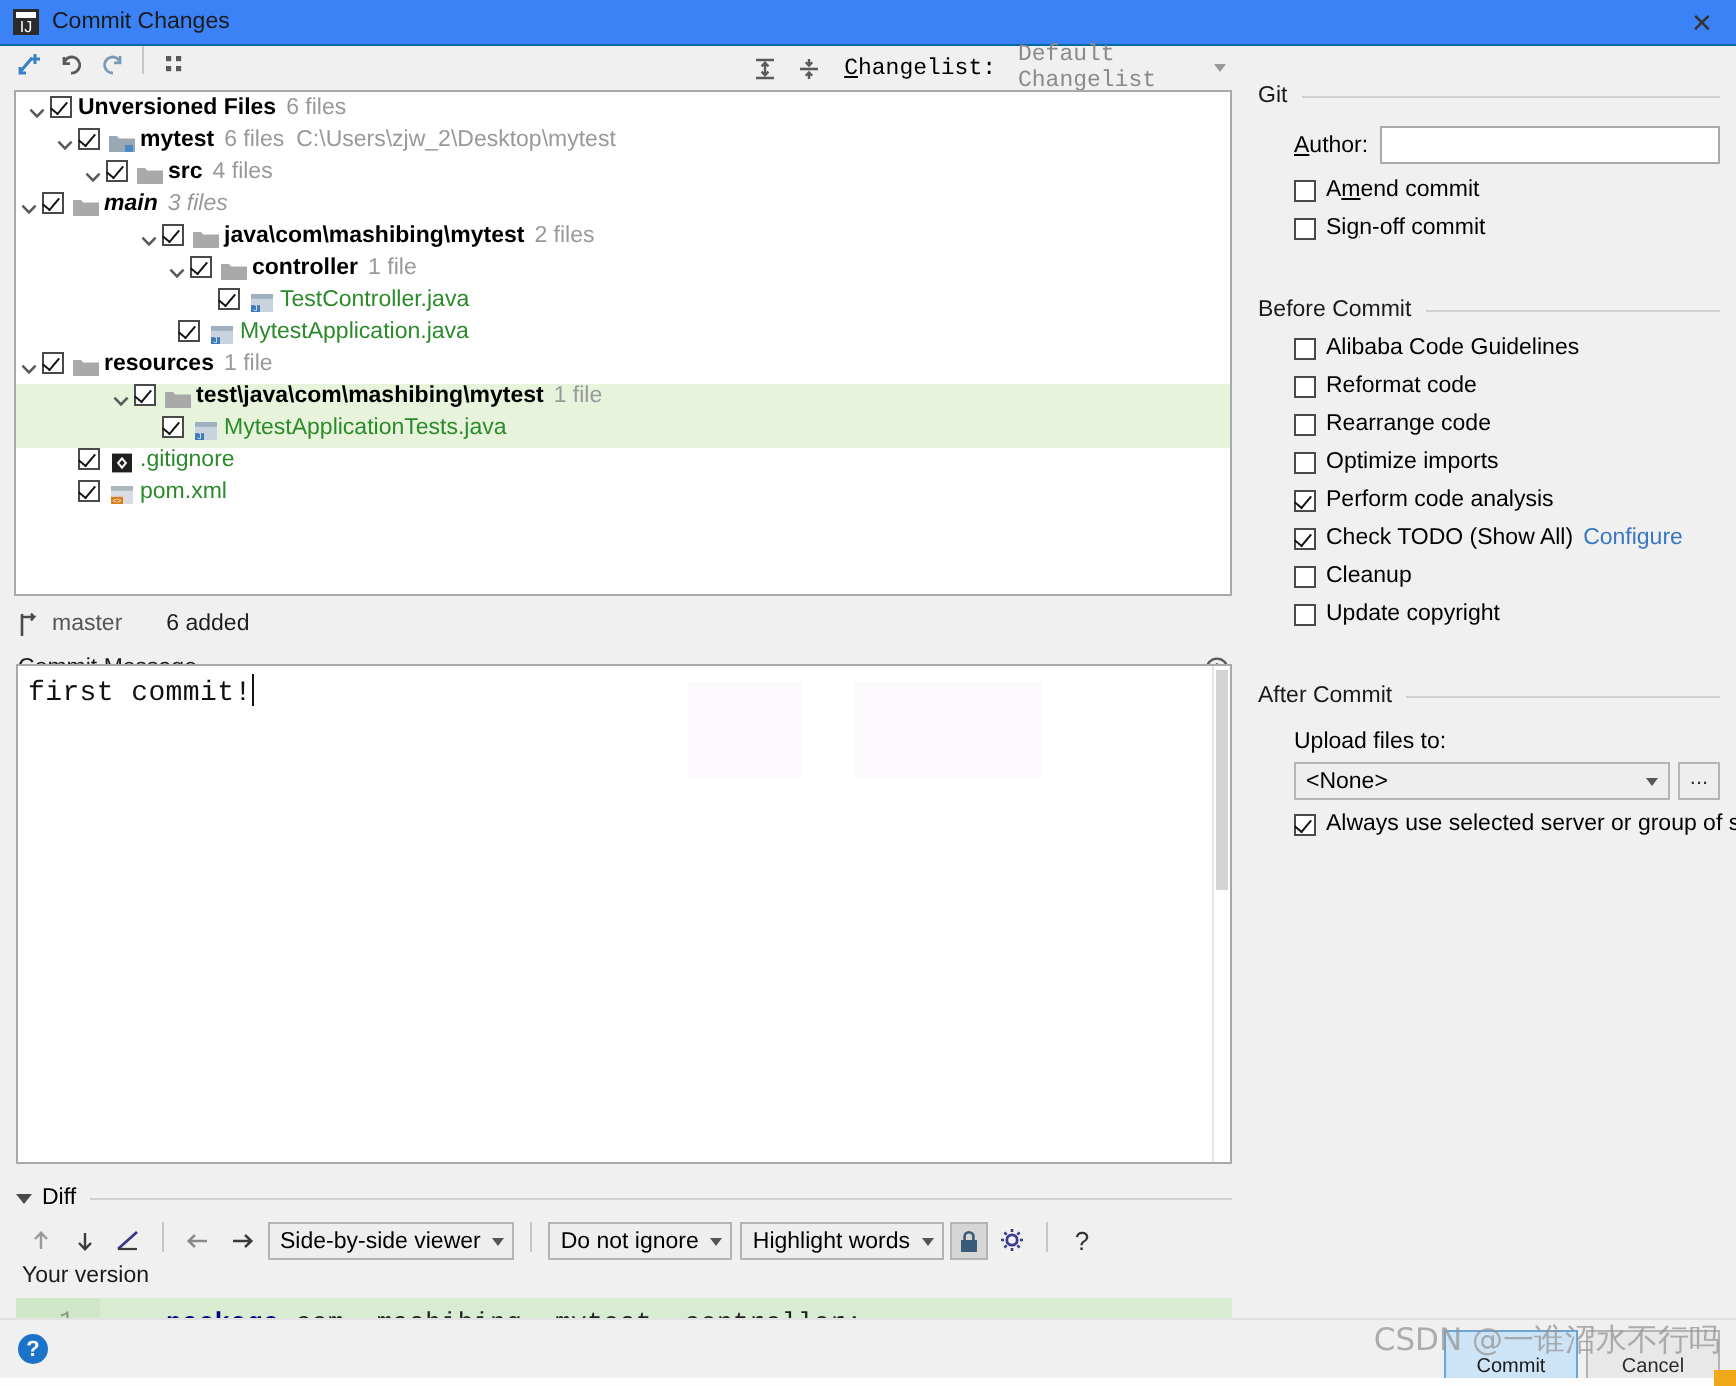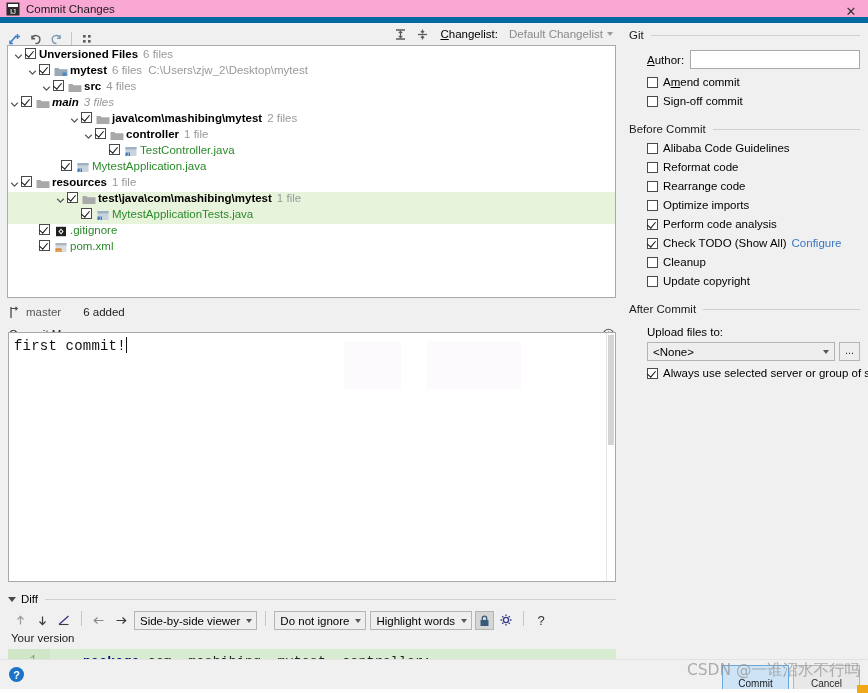--- a/index.html
+++ b/index.html
@@ -9,22 +9,22 @@
     font-family: "Liberation Sans", sans-serif;
     font-size: 11.5px;
     color: #000;
     background: #f0f0f0;
     overflow: hidden;
     position: relative;
   }
   
   #titlebar {
     height: 23px;
-    background: #f9a8d4;
-    border-bottom: 6px solid #0369a1;
+    background: #3b82f6;
+    border-bottom: 1px solid #0369a1;
     display: flex; align-items: center;
     padding-left: 5px;
     position: relative;
   }
   #titlebar .appicon {
     width: 15px; height: 15px; margin-right: 6px;
     display: flex; align-items: center; justify-content: center;
   }
   #titlebar .title { font-size: 11.5px; color: #1a1a1a; }
   #closebtn {
@@ -43,23 +43,24 @@
     position: absolute; left: 0; top: 0; width: 621px; bottom: 0;
     background: #f0f0f0;
   }
   #rightpane {
     position: absolute; left: 621px; top: 0; right: 0; bottom: 0;
     background: #f0f0f0;
     padding: 6px 8px 0 8px;
   }
   
   #toolbar {
-    height: 32px; display: flex; align-items: center;
+    height: 32px; display: flex; 
     padding: 0 4px; gap: 1px;
     position: relative;
+    font-family: Liberation Mono, monospace;
   }
   .tbtn {
     width: 20px; height: 19px;
     display: flex; align-items: center; justify-content: center;
     cursor: pointer;
   }
   .vsep { width: 1px; height: 14px; background: #c6c6c6; margin: 0 4px; }
   #toolbar-right {
     position: absolute; right: 2px; top: 0; height: 22px;
     display: flex; align-items: center; gap: 2px;
@@ -223,21 +224,21 @@
   }
   #diff-code {
     font-family: "Liberation Mono", monospace; font-size: 13px;
     padding-left: 33px; white-space: pre; letter-spacing: 0.3px;
   }
   #diff-code .kw { color: #000080; font-weight: bold; }
   #diff-code .id { color: #222; }
   
   .group { margin-bottom: 2px; }
   .group-title {
-    display: flex; align-items: center; font-size: 11.5px; color: #1a1a1a;
+    display: flex; align-items: center; font-size: 11.5px; color: #1a1a1a; margin-top: 13px;
   }
   .group-title .rule { flex: 1; height: 1px; background: #d0d0d0; margin-left: 7px; }
   .rowf { display: flex; align-items: center; margin: 9px 0 0 18px; }
   .rowf label { font-size: 11.5px; margin-right: 6px; }
   .rowf label u { text-decoration: underline; }
   #author-input {
     flex: 1; height: 19px; background: #fff; border: 1px solid #a9a9a9;
   }
   .cbrow {
     display: flex; align-items: center; margin: 7px 0 0 18px;
@@ -487,21 +488,21 @@
             <span class="ficon">
               <svg width="14" height="13" viewBox="0 0 14 13">
                 <rect x="1.5" y="2" width="11" height="9" fill="#c9d3dd"></rect>
                 <rect x="1.5" y="2" width="11" height="2.4" fill="#9fb0c0"></rect>
                 <rect x="1.5" y="7.6" width="4.5" height="3.4" fill="#3e7bb8"></rect>
                 <text x="3.7" y="10.6" font-size="4" fill="#fff" text-anchor="middle" font-family="Liberation Sans, sans-serif">J</text>
               </svg>
             </span>
             <span class="tname green">TestController.java</span>
           </div>
-          <div class="trow" style="padding-left: 40px;">
+          <div class="trow" style="padding-left: 68px;">
             <span class="twist"></span>
             <span class="tcb checked"></span>
             <span class="ficon">
               <svg width="14" height="13" viewBox="0 0 14 13">
                 <rect x="1.5" y="2" width="11" height="9" fill="#c9d3dd"></rect>
                 <rect x="1.5" y="2" width="11" height="2.4" fill="#9fb0c0"></rect>
                 <rect x="1.5" y="7.6" width="4.5" height="3.4" fill="#3e7bb8"></rect>
                 <text x="3.7" y="10.6" font-size="4" fill="#fff" text-anchor="middle" font-family="Liberation Sans, sans-serif">J</text>
               </svg>
             </span>

